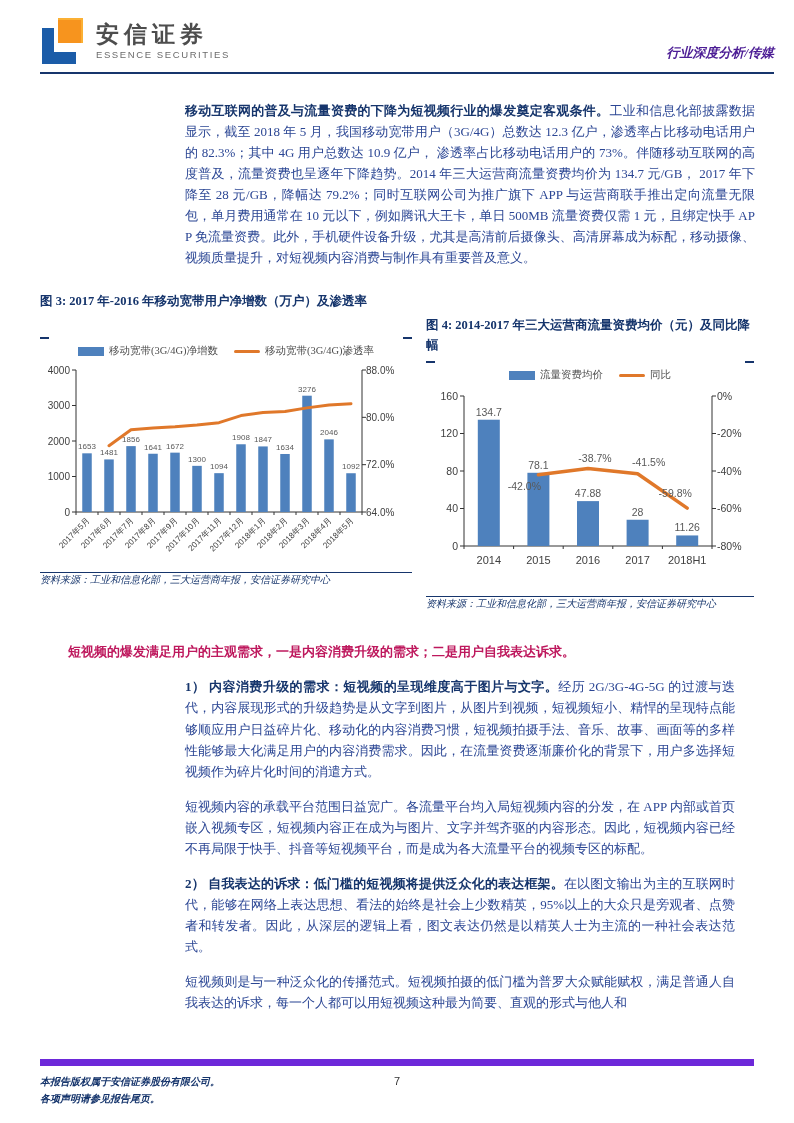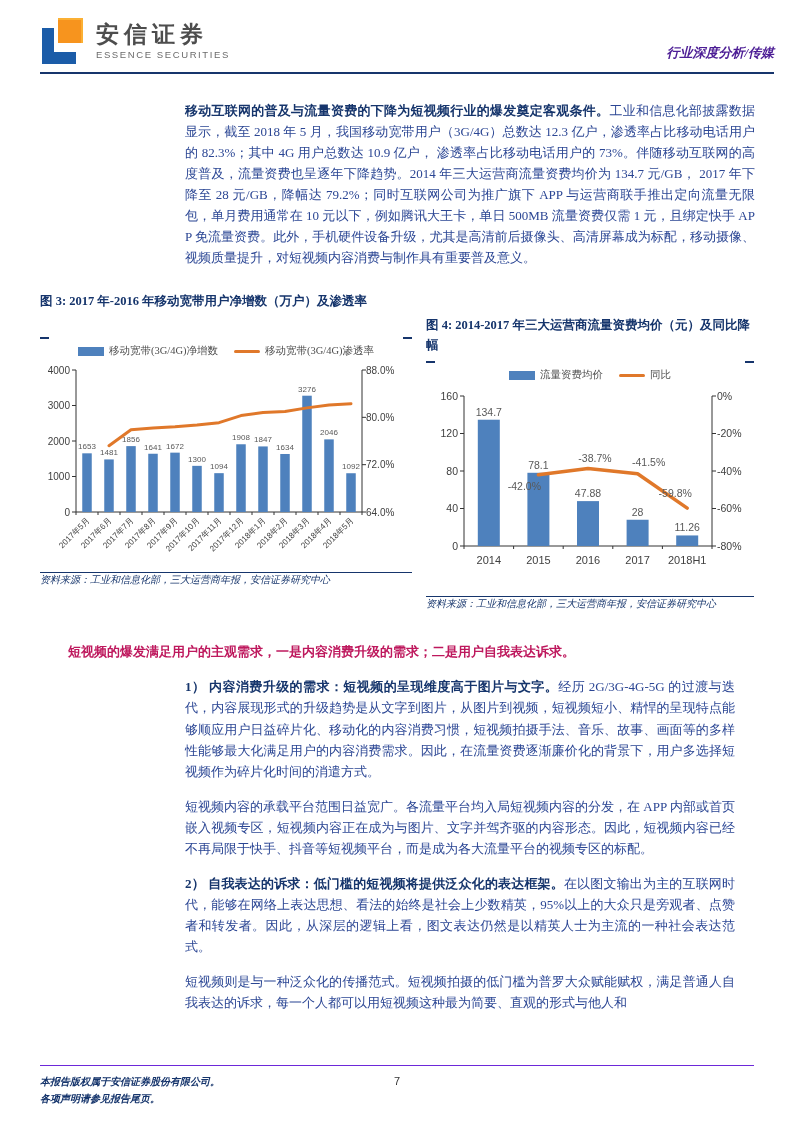--- a/index.html
+++ b/index.html
@@ -47,21 +47,21 @@
   .sw-bar { display:inline-block; width:26px; height:9px; }
   .sw-line { display:inline-block; width:26px; height:3px; border-radius:2px; }
   .chart-svg { display:block; }
   .source-note {
     margin-top:8px; border-top:1.5px solid #16356c; 
     font-size:10px; font-style:italic; color:#16356c;
   }
   
   .footer {
     position:absolute; left:40px; right:40px; bottom:16px;
-    border-top:1px solid #6d28d9; padding-top:7px;
+    border-top:7px solid #6d28d9; padding-top:7px;
   }
   .copyright { font-size:10px; font-weight:bold; font-style:italic; color:#16356c; line-height:1.7; }
   .page-number {
     position:absolute; left:50%; transform:translateX(-50%); top:9px;
     font-size:11px; color:#333333; font-family:"Liberation Sans","DejaVu Sans",sans-serif;
   }
   text { font-family:"Liberation Sans","DejaVu Sans",sans-serif; }
 </style>
 </head>
 <body>

